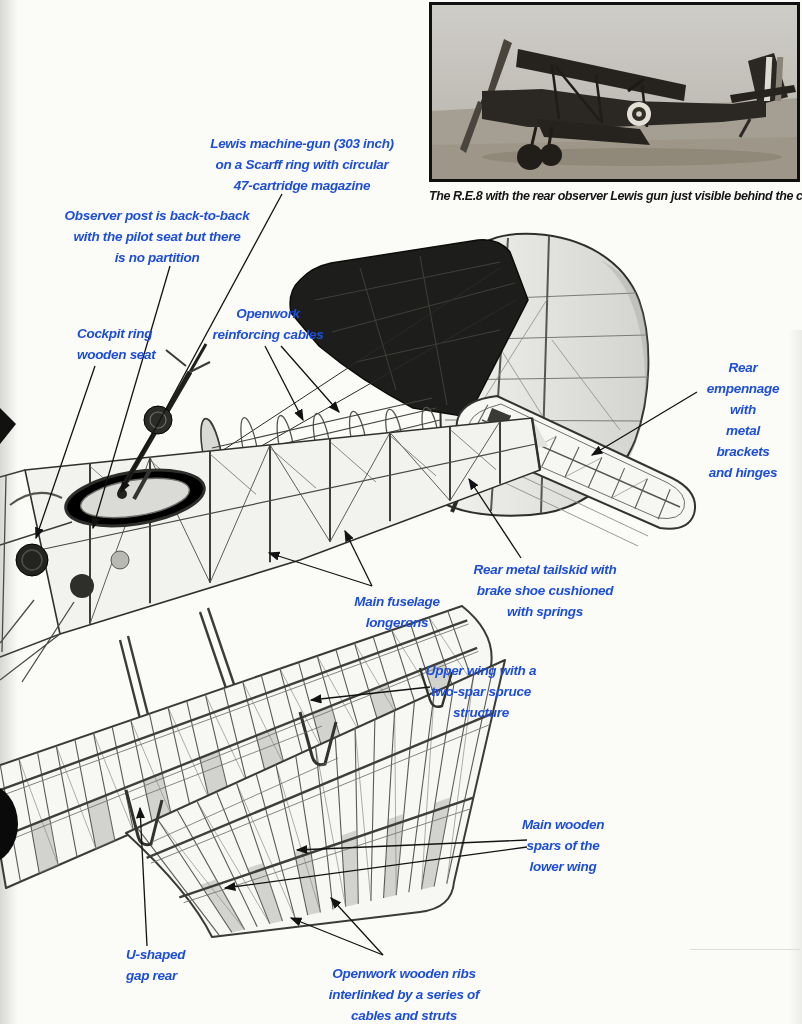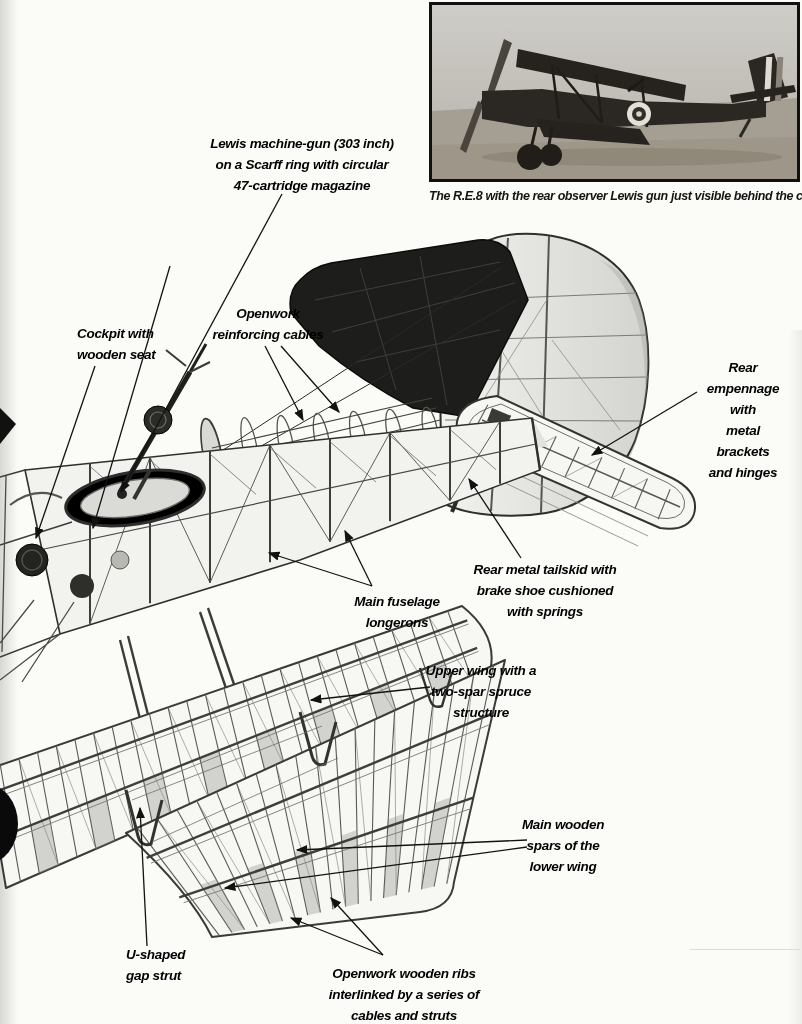--- a/index.html
+++ b/index.html
@@ -5,21 +5,21 @@
   html,body{margin:0;padding:0;}
   .page{position:relative;width:802px;height:1024px;background:#fbfbf8;overflow:hidden;
         font-family:"Liberation Sans",sans-serif;}
   .gutter{position:absolute;left:0;top:0;width:18px;height:1024px;
           background:linear-gradient(90deg,#d7d7d4,rgba(251,251,248,0));}
   .edge-r{position:absolute;right:0;top:330px;width:14px;height:694px;
           background:linear-gradient(270deg,#ecece9,rgba(251,251,248,0));}
   .faintline{position:absolute;left:690px;top:949px;width:110px;height:1px;background:#dcdcd8;}
   svg.art{position:absolute;left:0;top:0;}
   .lbl{position:absolute;font:italic 700 13.5px/21px "Liberation Sans",sans-serif;
-       color:#000000;letter-spacing:-0.3px;text-align:center;white-space:pre-line;
+       color:#1d4ed8;letter-spacing:-0.3px;text-align:center;white-space:pre-line;
        transform:translateX(-50%);}
   .lbl.left{transform:none;text-align:left;}
   .photo-box{position:absolute;left:429px;top:2px;width:365px;height:174px;
              border:3px solid #101010;background:#b9b5ae;margin:0;padding:0;}
   .photo-box svg{display:block;}
   .caption{position:absolute;left:429px;top:188px;width:373px;
            font:italic 700 12.5px/16px "Liberation Sans",sans-serif;
            letter-spacing:-0.4px;color:#141414;white-space:nowrap;}
 </style>
 </head>
@@ -351,36 +351,39 @@
         <circle cx="119" cy="150" r="11" fill="#211d18"></circle>
         <path d="M 196,86 L 212,74" stroke="#1d1915" stroke-width="3"></path>
       </g>
     </svg>
   </figure>
   <div class="caption">The R.E.8 with the rear observer Lewis gun just visible behind the cockpit.</div>
 
   <div class="lbl" style="left:302px;top:133px">Lewis machine-gun (303 inch)
 on a Scarff ring with circular
 47-cartridge magazine</div>
-  <div class="lbl left" style="left:77px;top:323px">Cockpit with
+  <div class="lbl" style="left:157px;top:205px">Observer post is back-to-back
+with the pilot seat but there
+is no partition</div>
+  <div class="lbl left" style="left:77px;top:323px">Cockpit ring
 wooden seat</div>
   <div class="lbl" style="left:268px;top:303px">Openwork
 reinforcing cables</div>
   <div class="lbl" style="left:743px;top:357px">Rear empennage with
 metal brackets
 and hinges</div>
   <div class="lbl" style="left:545px;top:559px">Rear metal tailskid with
 brake shoe cushioned
 with springs</div>
   <div class="lbl" style="left:397px;top:591px">Main fuselage
 longerons</div>
   <div class="lbl" style="left:481px;top:660px">Upper wing with a
 two-spar spruce
 structure</div>
   <div class="lbl" style="left:563px;top:814px">Main wooden
 spars of the
 lower wing</div>
   <div class="lbl left" style="left:126px;top:944px">U-shaped
-gap strut</div>
+gap rear</div>
   <div class="lbl" style="left:404px;top:963px">Openwork wooden ribs
 interlinked by a series of
 cables and struts</div>
 </div>
 
 </body></html>

